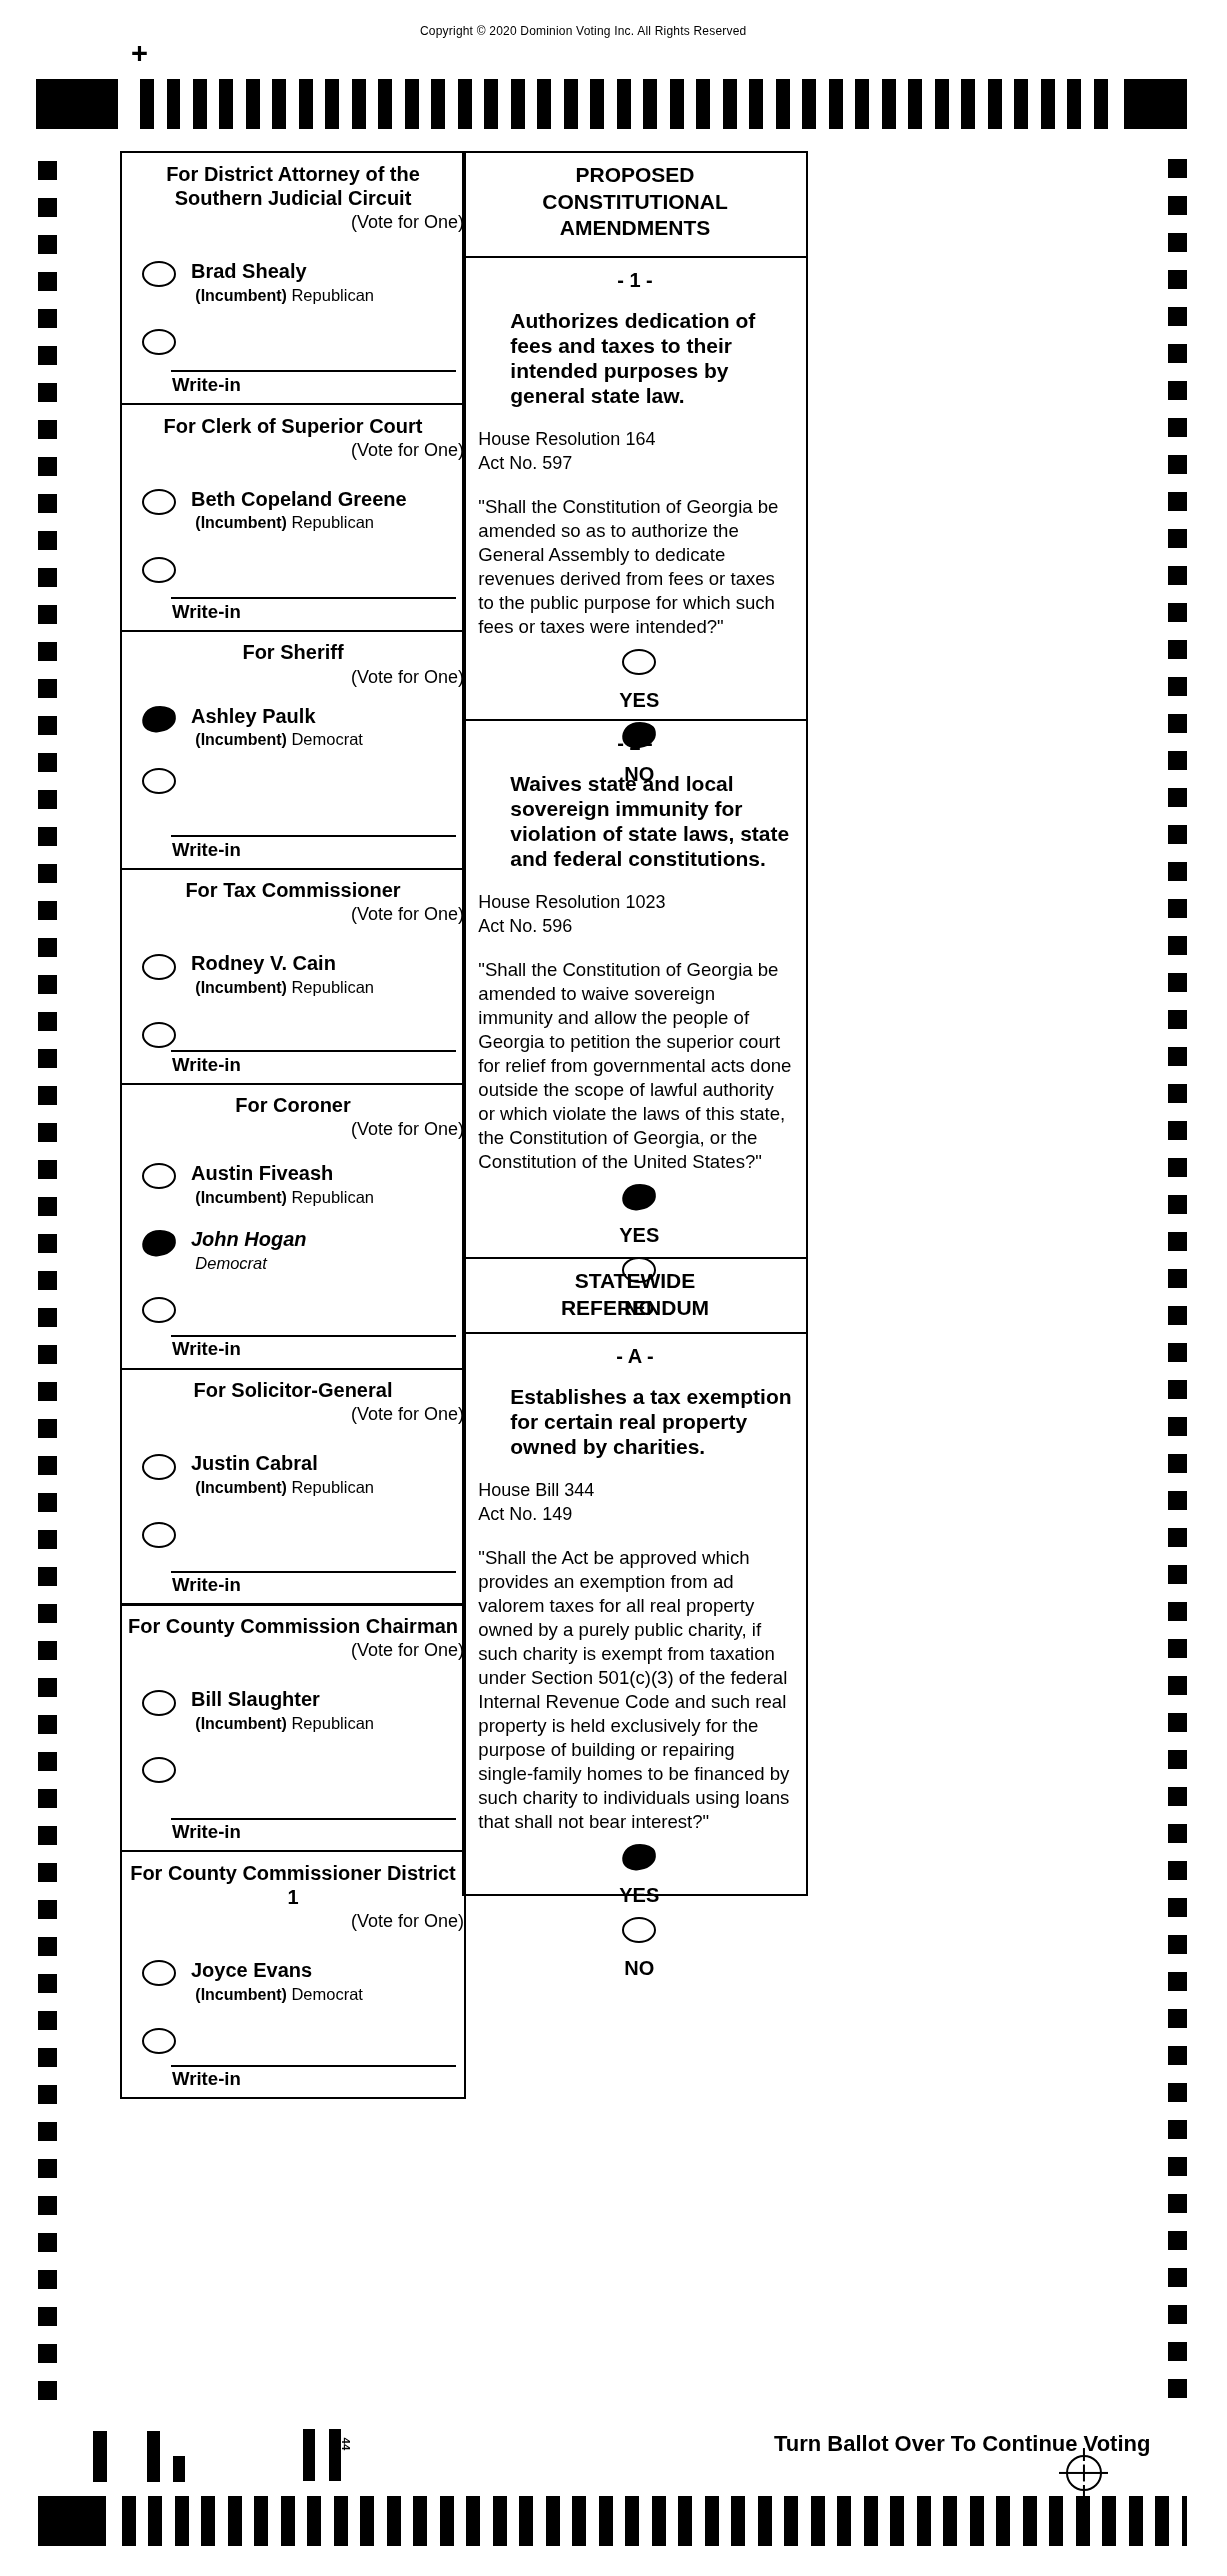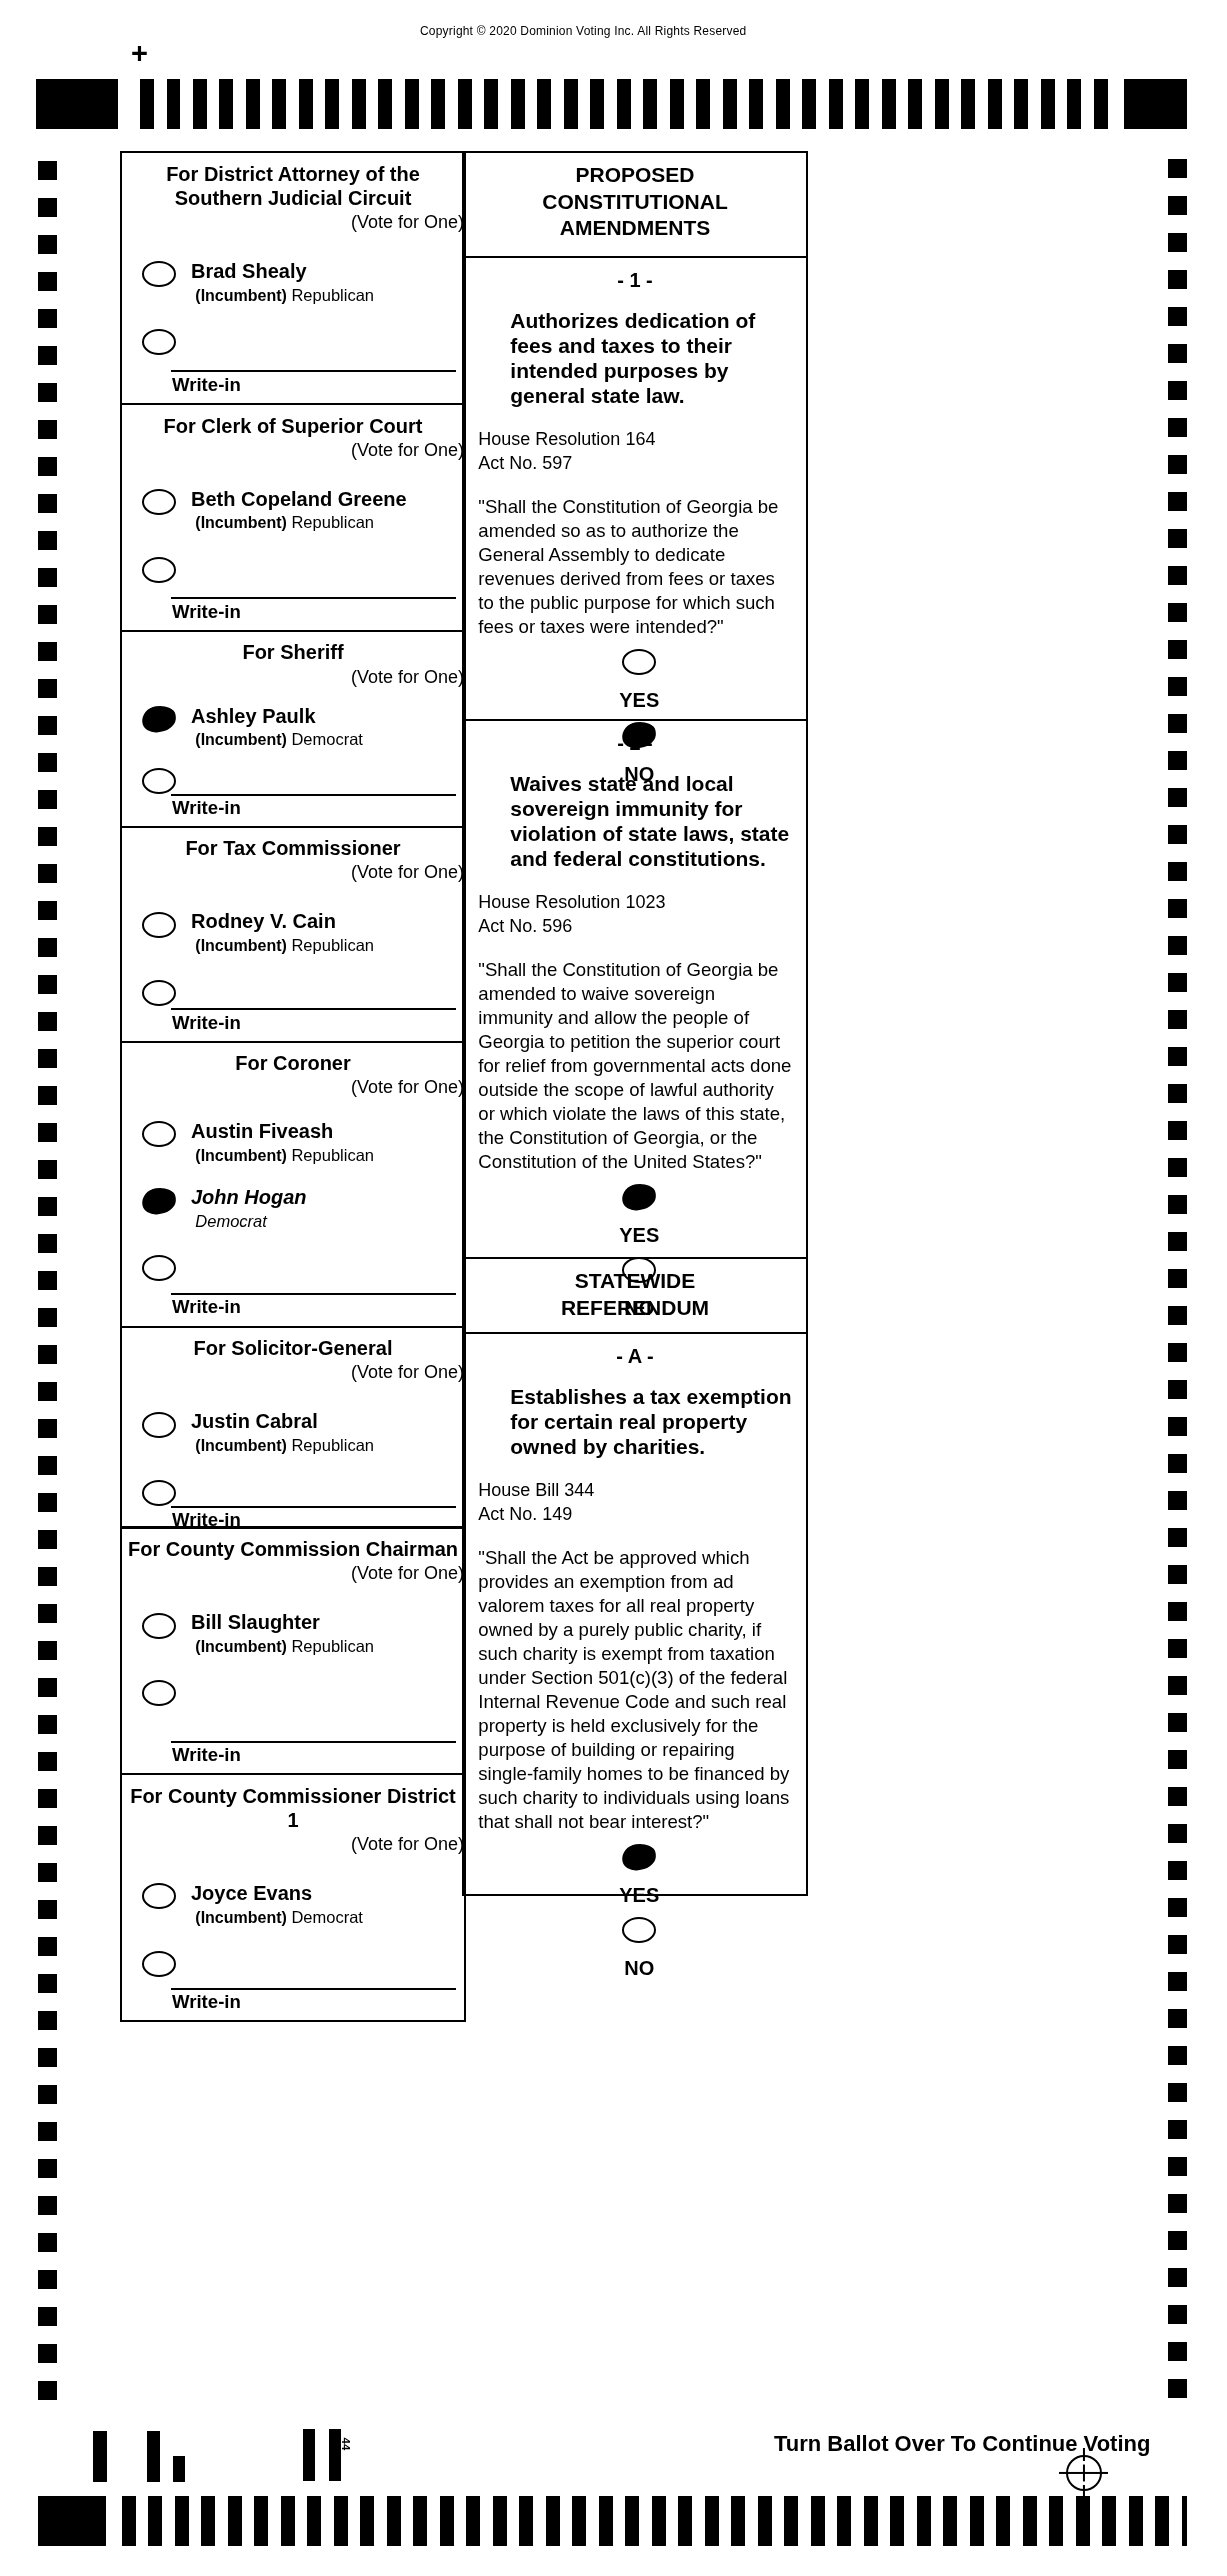--- a/index.html
+++ b/index.html
@@ -109,21 +109,21 @@
       </div>
       <div class="cand empty">
         <div class="bubble"></div>
       </div>
       <div class="wgroup">
         <div class="wline"></div>
         <div class="wlabel">Write-in</div>
       </div>
     </div>
 
-    <div class="box" style="height:198px">
+    <div class="box" style="height:240px">
       <div class="ctitle">For Sheriff</div>
       <div class="vfo">(Vote for One)</div>
       <div class="cand" style="margin-top:17px">
         <div class="bubble filled"></div>
         <div>
           <div class="cname">Ashley Paulk</div>
           <div class="cdetail"><span class="inc">(Incumbent)</span> <span>Democrat</span></div>
         </div>
       </div>
       <div class="cand empty" style="margin-top:17px">
@@ -173,21 +173,21 @@
       </div>
       <div class="cand empty">
         <div class="bubble"></div>
       </div>
       <div class="wgroup">
         <div class="wline"></div>
         <div class="wlabel">Write-in</div>
       </div>
     </div>
 
-    <div class="box" style="height:203px">
+    <div class="box" style="height:238px">
       <div class="ctitle">For Solicitor-General</div>
       <div class="vfo">(Vote for One)</div>
       <div class="cand">
         <div class="bubble"></div>
         <div>
           <div class="cname">Justin Cabral</div>
           <div class="cdetail"><span class="inc">(Incumbent)</span> <span>Republican</span></div>
         </div>
       </div>
       <div class="cand empty">

